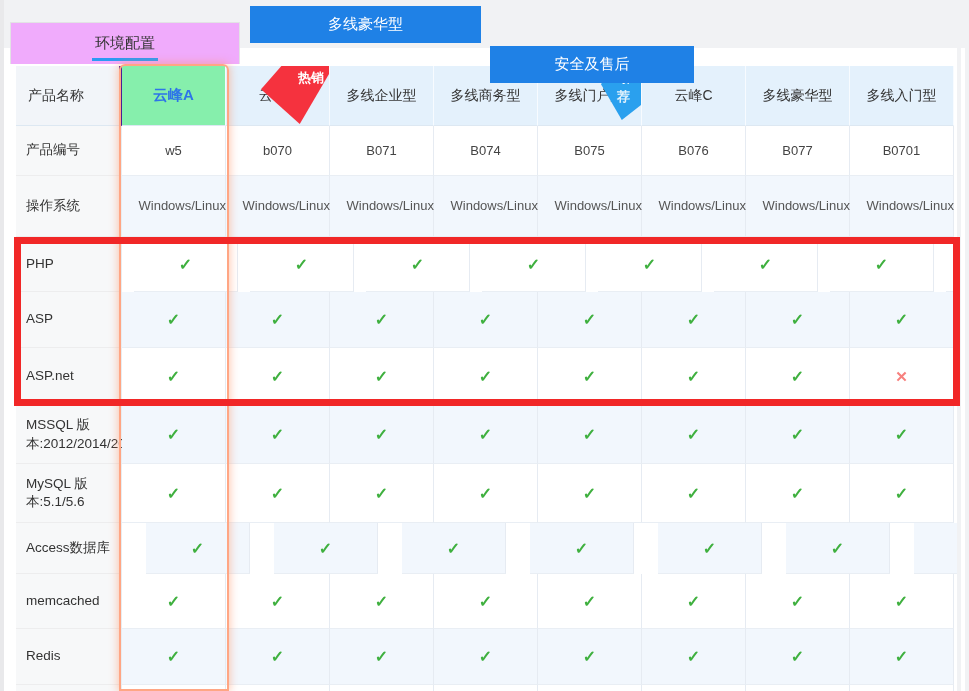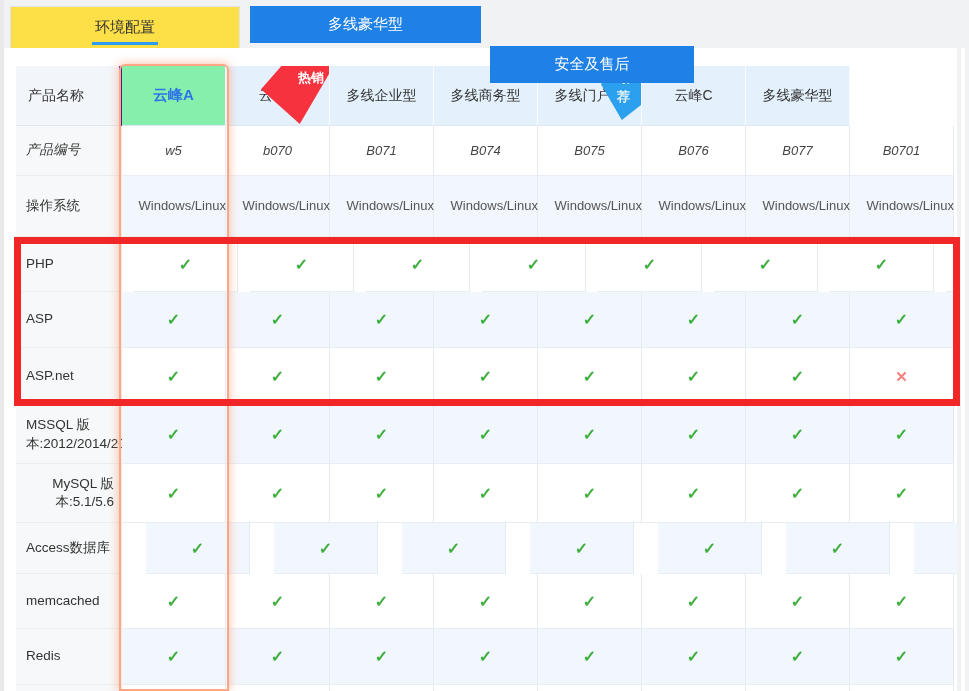--- a/index.html
+++ b/index.html
@@ -6,22 +6,22 @@
   .page{position:relative;width:969px;height:691px;background:#fff;overflow:hidden;
         font-family:"Liberation Sans",sans-serif;}
   .top-band{position:absolute;left:0;top:0;width:969px;height:48px;background:#f1f2f4;}
   .panel{position:absolute;left:0;top:48px;width:957px;height:643px;background:#fff;}
   .left-strip{position:absolute;left:0;top:0;width:4px;height:691px;background:#e9e9eb;z-index:6;}
   .right-strip{position:absolute;left:957px;top:0;width:12px;height:691px;background:#f1f2f4;z-index:6;}
   .scrollbar{position:absolute;left:961px;top:48px;width:4px;height:643px;background:#fff;z-index:7;}
 
   .tab{position:absolute;top:6px;display:flex;align-items:center;justify-content:center;
        font-size:15px;cursor:pointer;z-index:2;}
-  .tab-active{left:10px;width:230px;height:42px;background:#fde047;border:1px solid #e3e3e5;border-bottom:none;
-              color:#333;box-sizing:border-box;}
+  .tab-active{left:10px;width:230px;height:42px;background:#f0abfc;border:1px solid #e3e3e5;border-bottom:none;
+              color:#333;box-sizing:border-box;margin-top:16px;}
   .tab-underline{position:absolute;left:50%;transform:translateX(-50%);bottom:3px;width:66px;height:3px;background:#2b9af3;}
   .tab-blue{height:37px;background:#1f81e6;color:#fff;}
   .tab2{left:250px;width:231px;}
   .tab3{left:490px;width:204px;margin-top:40px;}
 
   .table{position:absolute;left:16px;top:66px;width:938px;z-index:1;}
   .row{display:flex;}
   .cell{box-sizing:border-box;flex:none;}
   .corner{width:106px;display:flex;align-items:center;padding-left:12px;background:#f2f5f9;
           font-size:14px;color:#333;border-right:3px solid #4c1d95;border-bottom:1px solid #dde8f2;}
@@ -97,22 +97,25 @@
           <span class="badge-rec"></span>
           <span class="badge-rec-c1">推</span>
           <span class="badge-rec-c2">荐</span>
         </div>
         <div class="cell hcell">
           <span class="pname">云峰C</span>
         </div>
         <div class="cell hcell">
           <span class="pname">多线豪华型</span>
         </div>
-      </div>
-      <div class="row" style="height: 50px; font-style: italic;">
+        <div class="cell hcell">
+          <span class="pname">多线入门型</span>
+        </div>
+      </div>
+      <div class="row" style="height: 50px;">
         <div class="cell lcell">
           <span class="wrap">产品编号</span>
         </div>
         <div class="cell dcell featured">
           <span>w5</span>
         </div>
         <div class="cell dcell">
           <span>b070</span>
         </div>
         <div class="cell dcell">
@@ -272,21 +275,21 @@
         <div class="cell dcell">
           <span class="check">✓</span>
         </div>
         <div class="cell dcell">
           <span class="check">✓</span>
         </div>
         <div class="cell dcell">
           <span class="check">✓</span>
         </div>
       </div>
-      <div class="row" style="height: 59px; text-align: right;">
+      <div class="row" style="height: 59px;">
         <div class="cell lcell">
           <span class="wrap">MySQL 版本:5.1/5.6</span>
         </div>
         <div class="cell dcell featured">
           <span class="check">✓</span>
         </div>
         <div class="cell dcell">
           <span class="check">✓</span>
         </div>
         <div class="cell dcell">

